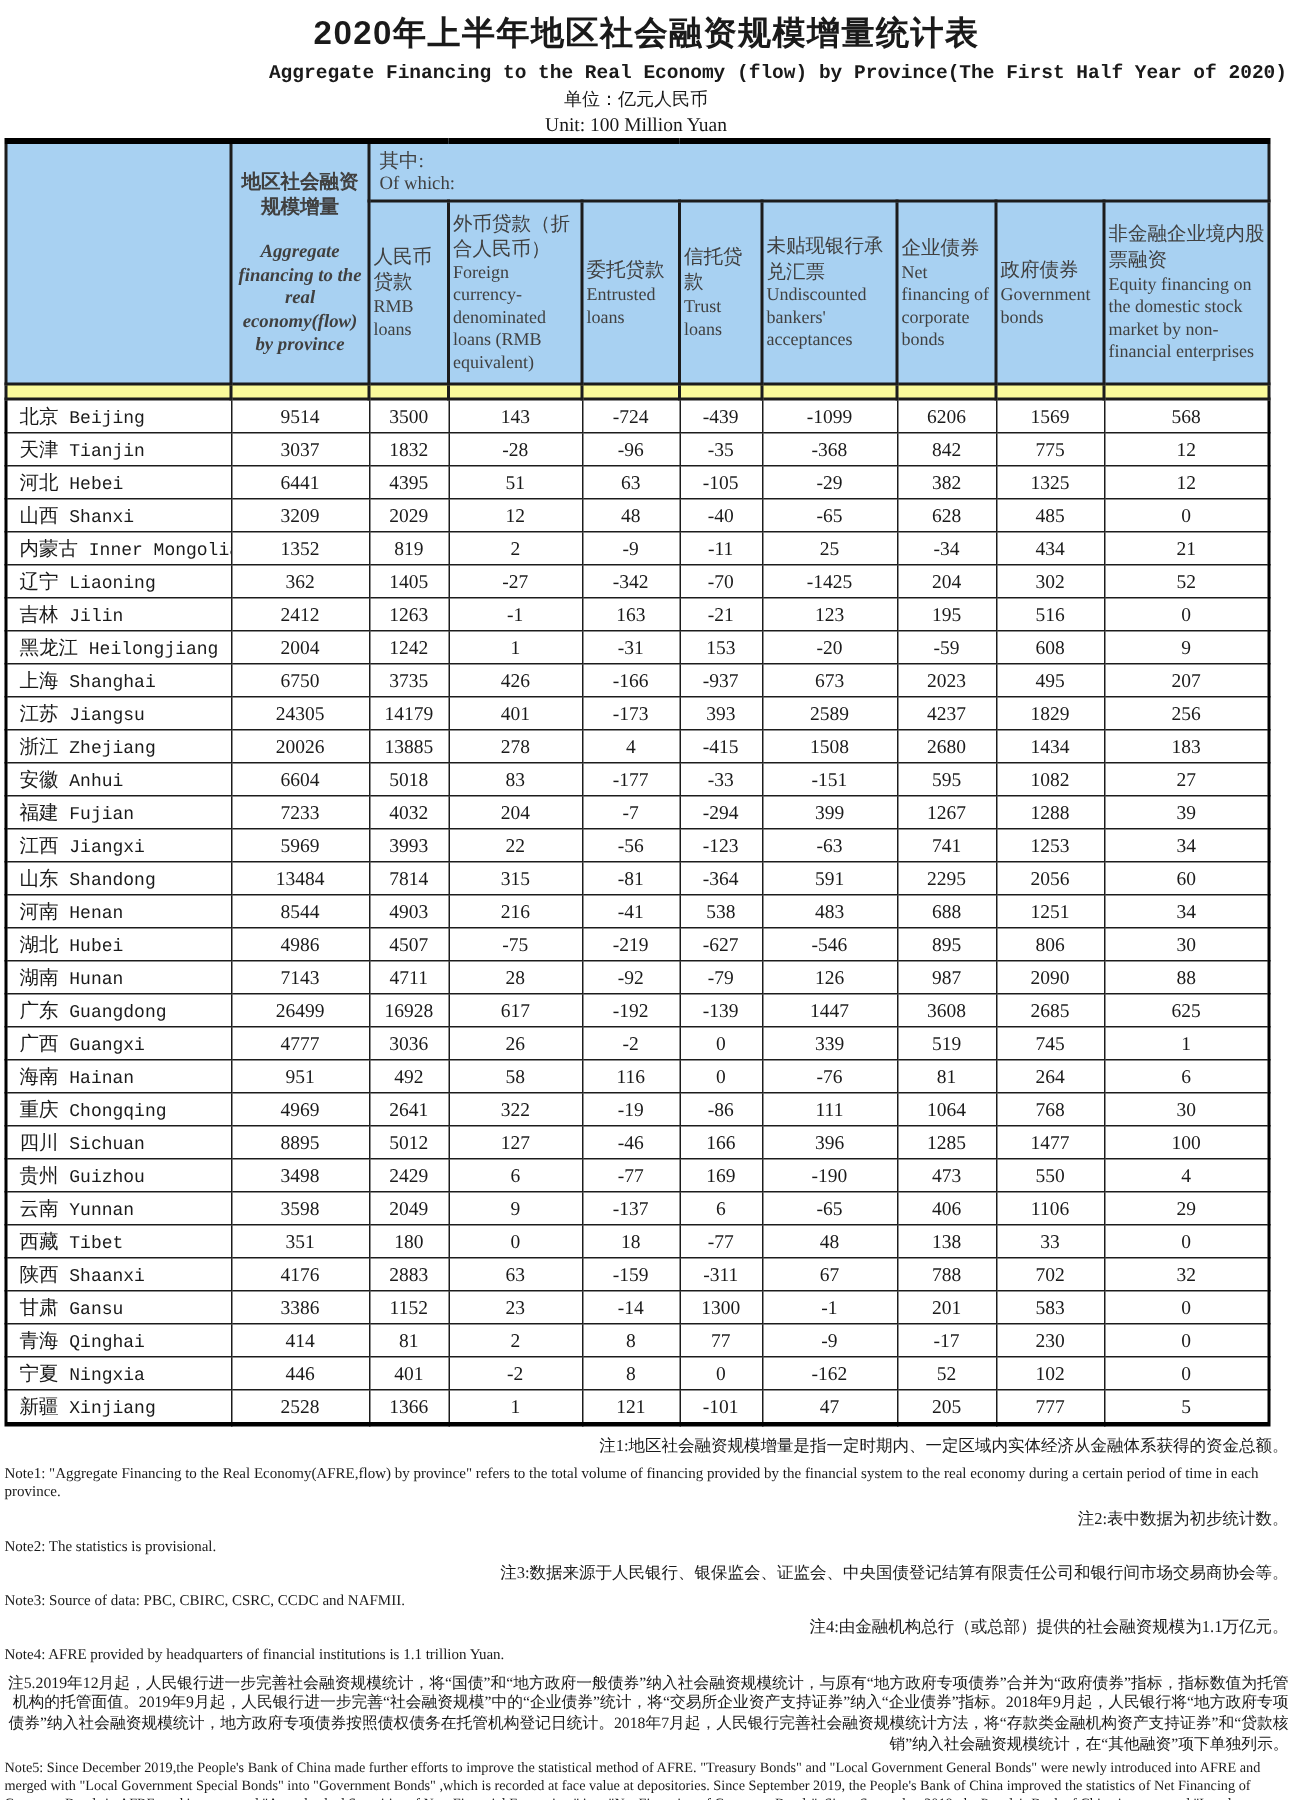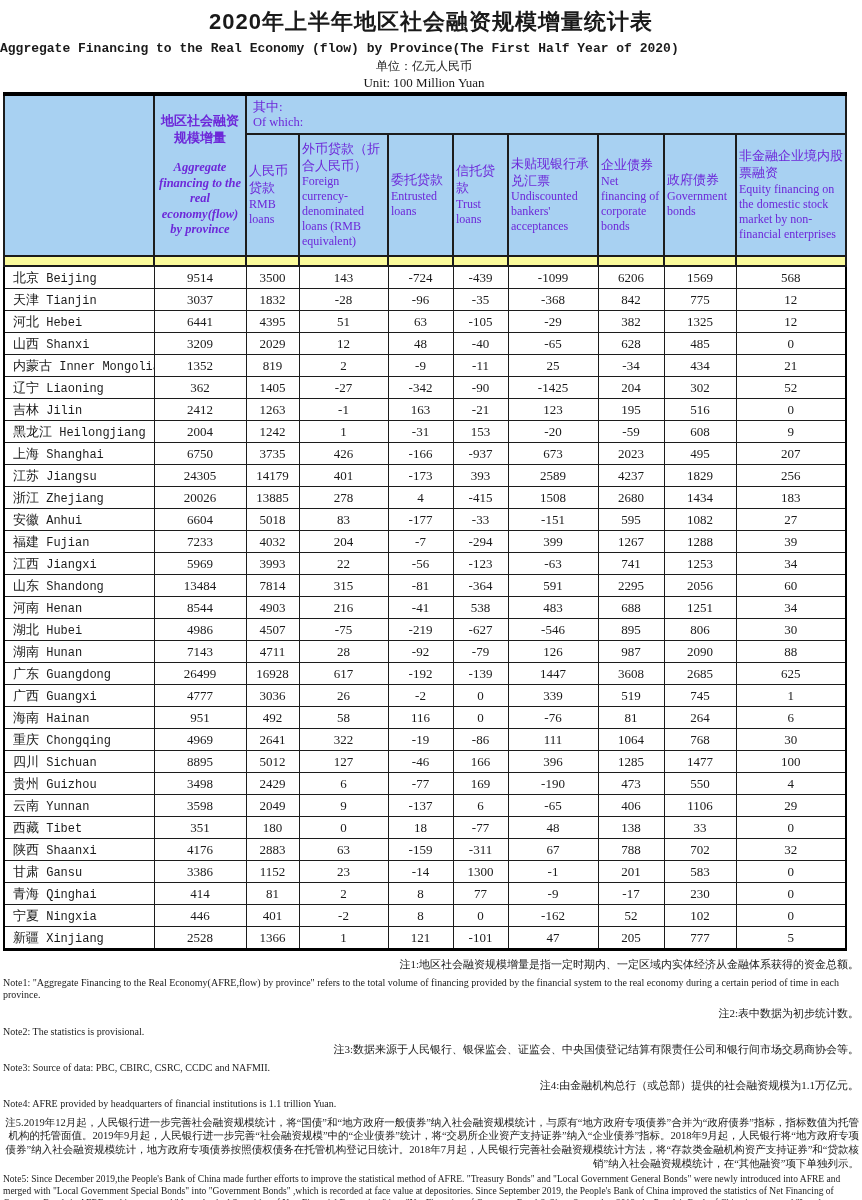--- a/index.html
+++ b/index.html
@@ -13,25 +13,25 @@
 
   .title{
     text-align:center;
     font-family:"Liberation Sans","DejaVu Sans",sans-serif;
     font-weight:bold;
     font-size:22px;
     margin:7px 0 4px 0;
     letter-spacing:1px;
   }
   .subtitle{
-    text-align:left;
+    text-align:right;
     font-family:"Liberation Mono","DejaVu Sans Mono",monospace;
     font-weight:600;
     font-size:13px;
-    margin:0 16px 3px 0;
+    margin:0 4px 3px 0;
   }
   .unit-block{
     width:842px;
     margin-left:3px;
     text-align:center;
     line-height:1.3;
   }
   .unit-zh{font-size:12px;}
   .unit-en{font-size:13px;}
 
@@ -39,21 +39,21 @@
     border-collapse:collapse;
     table-layout:fixed;
     width:842px;
     margin:1px 0 0 3px;
     border:2px solid #000;
     border-top-width:4px;
     border-bottom-width:3px;
   }
   thead th{
     background:#A8D1F2;
-    color:#6d28d9;
+    color:#404040;
     border:2px solid #1c1c1c;
     font-weight:normal;
     padding:1px 2px;
     vertical-align:middle;
     margin-left:40px;
   }
   th.corner{border-right-width:2px;}
   th.agg{vertical-align:middle;}
   .agg .zh{font-weight:bold;font-size:13px;line-height:1.25;margin-bottom:14px;}
   .agg .en{font-weight:bold;font-size:12.5px;line-height:1.25;font-family:"Liberation Serif","DejaVu Serif",serif;font-style:italic;}
@@ -243,21 +243,21 @@
           <td class="num">-34</td>
           <td class="num">434</td>
           <td class="num">21</td>
         </tr>
         <tr>
           <td class="prov"><span class="pzh">辽宁</span><span class="pen"> Liaoning</span></td>
           <td class="num">362</td>
           <td class="num">1405</td>
           <td class="num">-27</td>
           <td class="num">-342</td>
-          <td class="num">-90</td>
+          <td class="num">-70</td>
           <td class="num">-1425</td>
           <td class="num">204</td>
           <td class="num">302</td>
           <td class="num">52</td>
         </tr>
         <tr>
           <td class="prov"><span class="pzh">吉林</span><span class="pen"> Jilin</span></td>
           <td class="num">2412</td>
           <td class="num">1263</td>
           <td class="num">-1</td>

